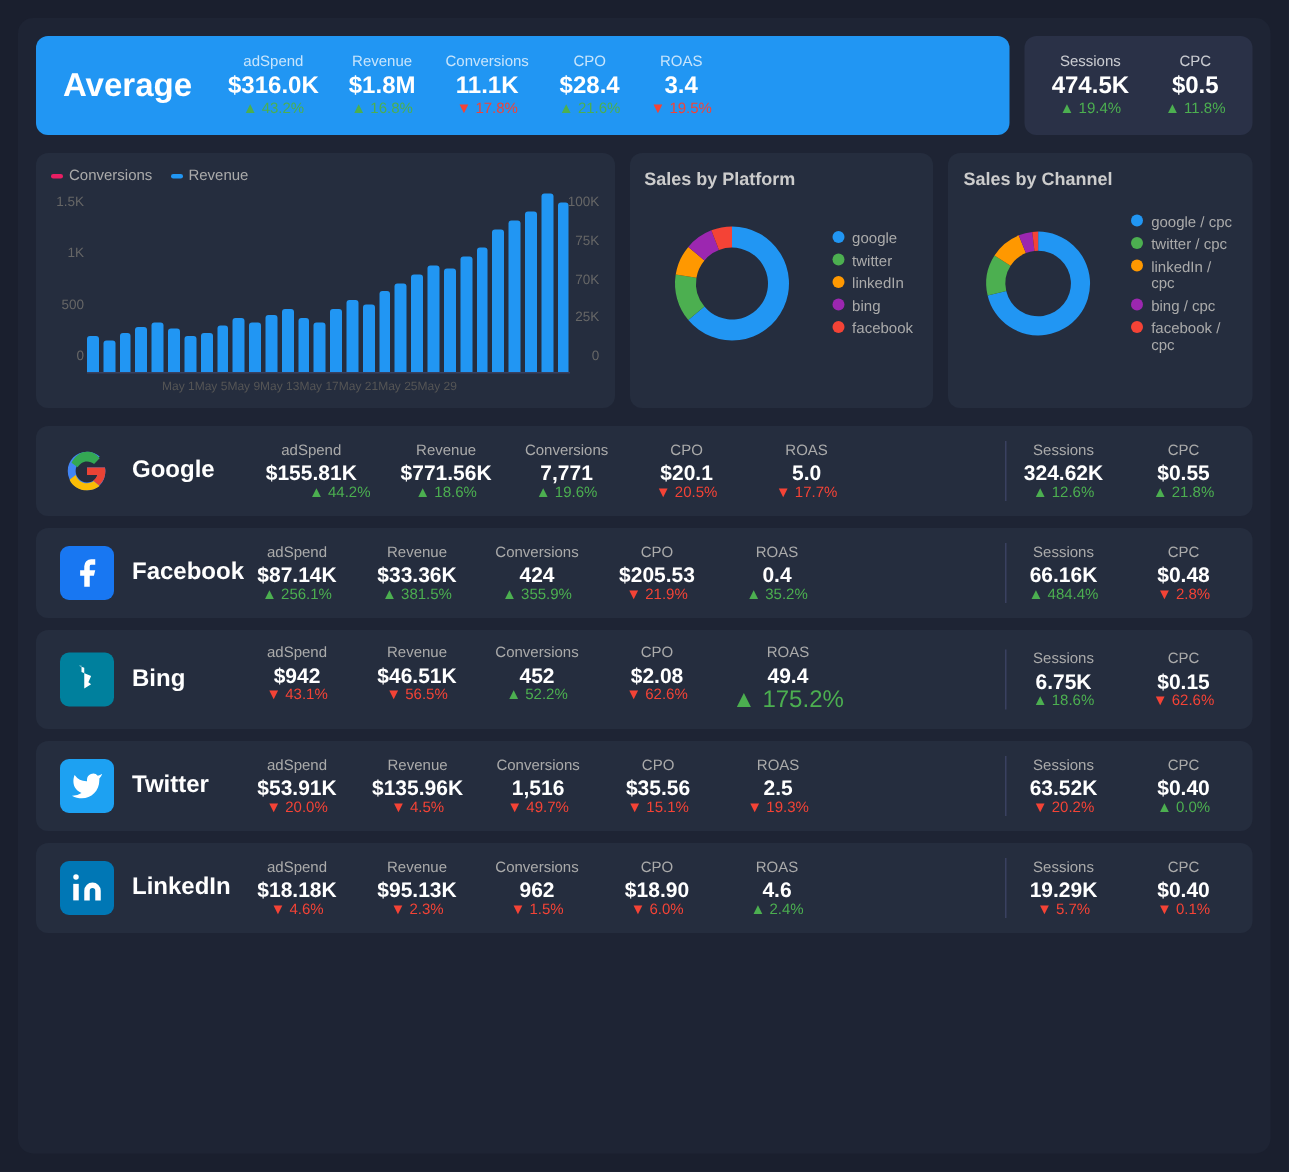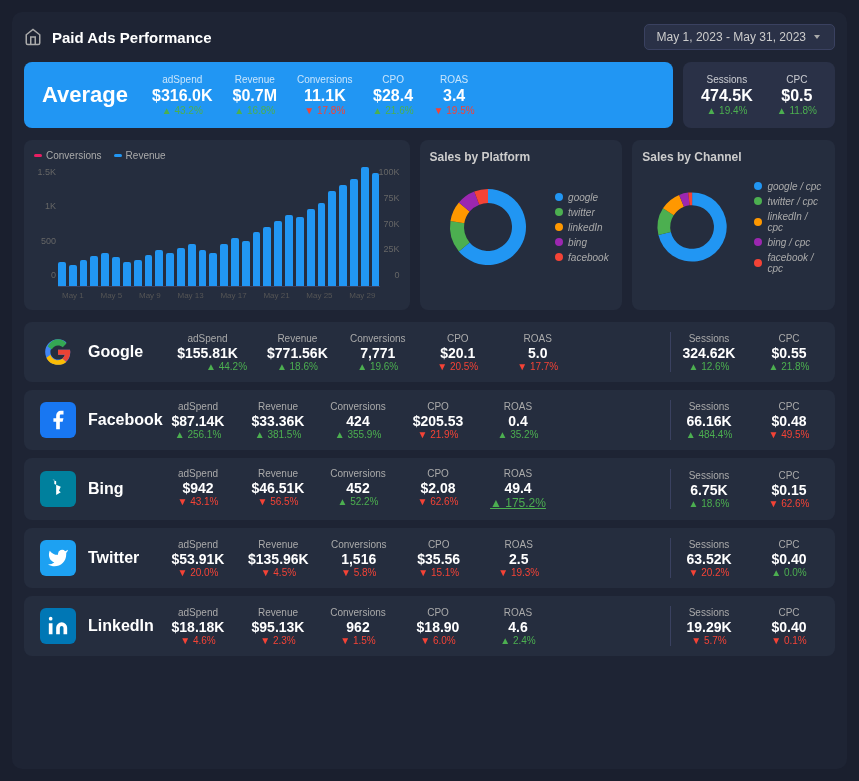--- a/index.html
+++ b/index.html
@@ -154,23 +154,22 @@
     }
     .donut-legend {
       font-size: 10px;
       color: #aaa;
       display: flex;
       flex-direction: column;
       gap: 4px;
     }
     .donut-legend-item {
       display: flex;
-      align-items: center;
+      align-items: flex-start;
       gap: 5px;
-      font-style: italic;
     }
     .donut-dot {
       width: 8px;
       height: 8px;
       border-radius: 50%;
       flex-shrink: 0;
     }
     
     .platform-row {
       background: #252d3e;
@@ -221,48 +220,33 @@
       width: 1px;
       background: #3a4160;
       margin: 0 4px;
     }
   </style>
 </head>
 <body>
 
 <div class="app-container">
 
-  <div class="header">
-    <div class="header-left">
-      <svg class="home-icon" viewBox="0 0 24 24" fill="none" stroke="#aaa" stroke-width="2">
-        <path d="M3 9l9-7 9 7v11a2 2 0 0 1-2 2H5a2 2 0 0 1-2-2z"></path>
-        <polyline points="9 22 9 12 15 12 15 22"></polyline>
-      </svg>
-      <span class="page-title">Paid Ads Performance</span>
-    </div>
-    <div class="date-selector">
-      <span>May 1, 2023 - May 31, 2023</span>
-      <svg width="10" height="10" viewBox="0 0 10 10" fill="#aaa">
-        <path d="M2 3l3 4 3-4z"></path>
-      </svg>
-    </div>
-  </div>
 
   <div class="avg-row">
     <div class="avg-main">
       <span class="avg-label">Average</span>
       <div class="avg-metrics" id="avg-metrics-container">
           <div class="metric-cell">
       <span class="metric-label">adSpend</span>
       <span class="metric-value">$316.0K</span>
       <span class="metric-change up">▲ 43.2%</span>
     </div>
           <div class="metric-cell">
       <span class="metric-label">Revenue</span>
-      <span class="metric-value">$0.7M</span>
+      <span class="metric-value">$1.8M</span>
       <span class="metric-change up">▲ 16.8%</span>
     </div>
           <div class="metric-cell">
       <span class="metric-label">Conversions</span>
       <span class="metric-value">11.1K</span>
       <span class="metric-change down">▼ 17.8%</span>
     </div>
           <div class="metric-cell">
       <span class="metric-label">CPO</span>
       <span class="metric-value">$28.4</span>
@@ -401,21 +385,21 @@
             <div style="flex: 1 1 0%; display: flex; flex-direction: column; align-items: center; justify-content: flex-end; height: 100%;">
               <div style="width: 100%; background: linear-gradient(to top, rgb(33, 150, 243) 55%, rgb(33, 150, 243)); border-radius: 2px 2px 0px 0px; height: 90%;"></div>
             </div>
             <div style="flex: 1 1 0%; display: flex; flex-direction: column; align-items: center; justify-content: flex-end; height: 100%;">
               <div style="width: 100%; background: linear-gradient(to top, rgb(33, 150, 243) 50%, rgb(33, 150, 243)); border-radius: 2px 2px 0px 0px; height: 100%;"></div>
             </div>
             <div style="flex: 1 1 0%; display: flex; flex-direction: column; align-items: center; justify-content: flex-end; height: 100%;">
               <div style="width: 100%; background: linear-gradient(to top, rgb(33, 150, 243) 52.5%, rgb(33, 150, 243)); border-radius: 2px 2px 0px 0px; height: 95%;"></div>
             </div>
           </div>
-        <div style="display:flex; justify-content:space-between; font-size:8px; color:#555; margin-top:4px; padding:0 4px;">
+        <div style="display:flex; font-size:8px; color:#555; margin-top:4px; padding:0 4px;margin-left:46px;">
           <span>May 1</span>
           <span>May 5</span>
           <span>May 9</span>
           <span>May 13</span>
           <span>May 17</span>
           <span>May 21</span>
           <span>May 25</span>
           <span>May 29</span>
         </div>
       </div>
@@ -581,21 +565,21 @@
         <div class="divider-v" style="width: 1px; background: rgb(58, 65, 96); margin: 0px 8px; height: 40px; align-self: center;"></div>
         <div class="platform-sessions">
           <div class="platform-metric">
         <span style="font-size:10px;color:#aaa;margin-bottom:1px;">Sessions</span>
         <span class="platform-metric-val">66.16K</span>
         <span class="metric-change up" style="font-size:10px;">▲ 484.4%</span>
       </div>
           <div class="platform-metric">
         <span style="font-size:10px;color:#aaa;margin-bottom:1px;">CPC</span>
         <span class="platform-metric-val">$0.48</span>
-        <span class="metric-change down" style="font-size:10px;">▼ 49.5%</span>
+        <span class="metric-change down" style="font-size:10px;">▼ 2.8%</span>
       </div>
         </div>
       </div>
       <div class="platform-row">
         <div class="platform-logo" style="background: rgb(0, 128, 157);">
           <svg width="22" height="22" viewBox="0 0 24 24" fill="white">
             <path d="M6 2l4 1.5v15l5-3-2-1.5 2-4.5-7-3V2z"></path>
           </svg>
         </div>
         <div class="platform-name">Bing</div>
@@ -616,21 +600,21 @@
         <span class="metric-change up" style="font-size:10px;">▲ 52.2%</span>
       </div>
           <div class="platform-metric">
         <span style="font-size:10px;color:#aaa;margin-bottom:1px;">CPO</span>
         <span class="platform-metric-val">$2.08</span>
         <span class="metric-change down" style="font-size:10px;">▼ 62.6%</span>
       </div>
           <div class="platform-metric">
         <span style="font-size:10px;color:#aaa;margin-bottom:1px;">ROAS</span>
         <span class="platform-metric-val">49.4</span>
-        <span class="metric-change up" style="font-size:12px;text-decoration:underline;">▲ 175.2%</span>
+        <span class="metric-change up" style="font-size:16px;">▲ 175.2%</span>
       </div>
         </div>
         <div class="divider-v" style="width: 1px; background: rgb(58, 65, 96); margin: 0px 8px; height: 40px; align-self: center;"></div>
         <div class="platform-sessions">
           <div class="platform-metric">
         <span style="font-size:10px;color:#aaa;margin-bottom:1px;">Sessions</span>
         <span class="platform-metric-val">6.75K</span>
         <span class="metric-change up" style="font-size:10px;">▲ 18.6%</span>
       </div>
           <div class="platform-metric">
@@ -654,21 +638,21 @@
         <span class="metric-change down" style="font-size:10px;">▼ 20.0%</span>
       </div>
           <div class="platform-metric">
         <span style="font-size:10px;color:#aaa;margin-bottom:1px;">Revenue</span>
         <span class="platform-metric-val">$135.96K</span>
         <span class="metric-change down" style="font-size:10px;">▼ 4.5%</span>
       </div>
           <div class="platform-metric">
         <span style="font-size:10px;color:#aaa;margin-bottom:1px;">Conversions</span>
         <span class="platform-metric-val">1,516</span>
-        <span class="metric-change down" style="font-size:10px;">▼ 5.8%</span>
+        <span class="metric-change down" style="font-size:10px;">▼ 49.7%</span>
       </div>
           <div class="platform-metric">
         <span style="font-size:10px;color:#aaa;margin-bottom:1px;">CPO</span>
         <span class="platform-metric-val">$35.56</span>
         <span class="metric-change down" style="font-size:10px;">▼ 15.1%</span>
       </div>
           <div class="platform-metric">
         <span style="font-size:10px;color:#aaa;margin-bottom:1px;">ROAS</span>
         <span class="platform-metric-val">2.5</span>
         <span class="metric-change down" style="font-size:10px;">▼ 19.3%</span>

